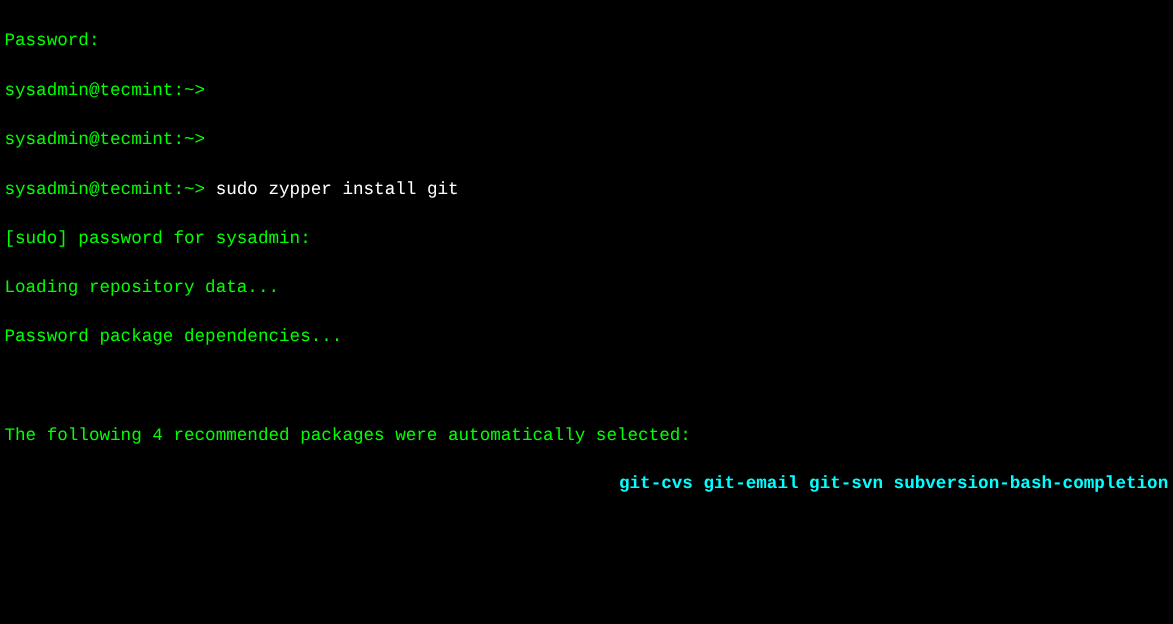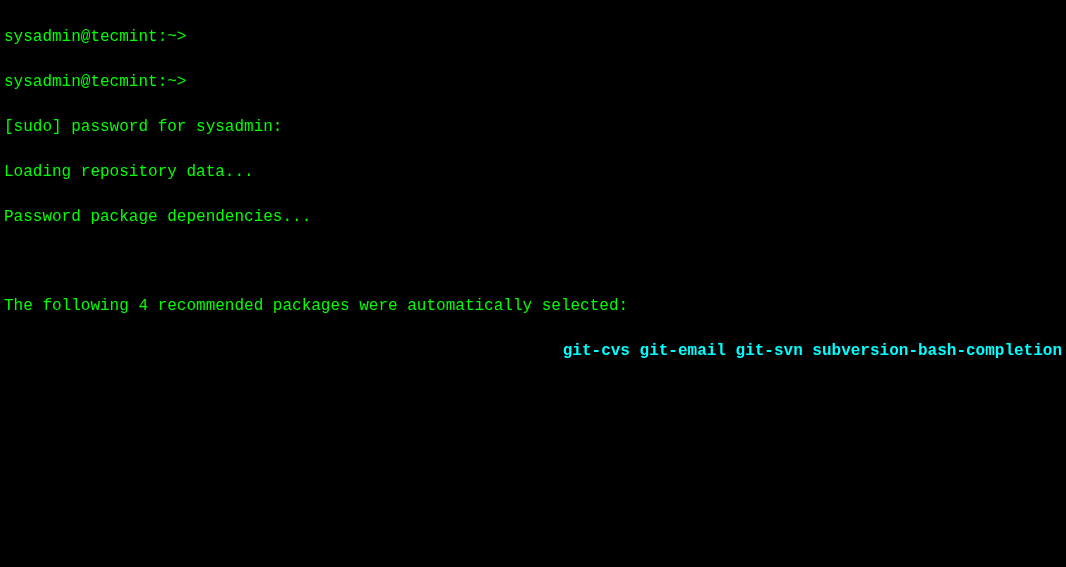--- a/index.html
+++ b/index.html
@@ -24,22 +24,24 @@
     .green { color: #00ff00; }
     .white { color: #ffffff; }
     .cyan-bold { color: #00ffff; font-weight: bold; }
     .line { display: block; }
     .indent { padding-left: 18px; text-align: right; }
   </style>
 </head>
 <body>
 
 <div class="terminal">
+<span class="line green">Password:</span>
 <span class="line green">sysadmin@tecmint:~&gt;</span>
 <span class="line green">sysadmin@tecmint:~&gt;</span>
+<span class="line"><span class="green">sysadmin@tecmint:~&gt;</span><span class="white"> sudo zypper install git</span></span>
 <span class="line green">[sudo] password for sysadmin:</span>
 <span class="line green">Loading repository data...</span>
 <span class="line green">Password package dependencies...</span>
 <span class="line">&nbsp;</span>
 <span class="line green">The following 4 recommended packages were automatically selected:</span>
 <span class="line indent cyan-bold">git-cvs git-email git-svn subversion-bash-completion</span>
 <span class="line">&nbsp;</span>
 
 
 

